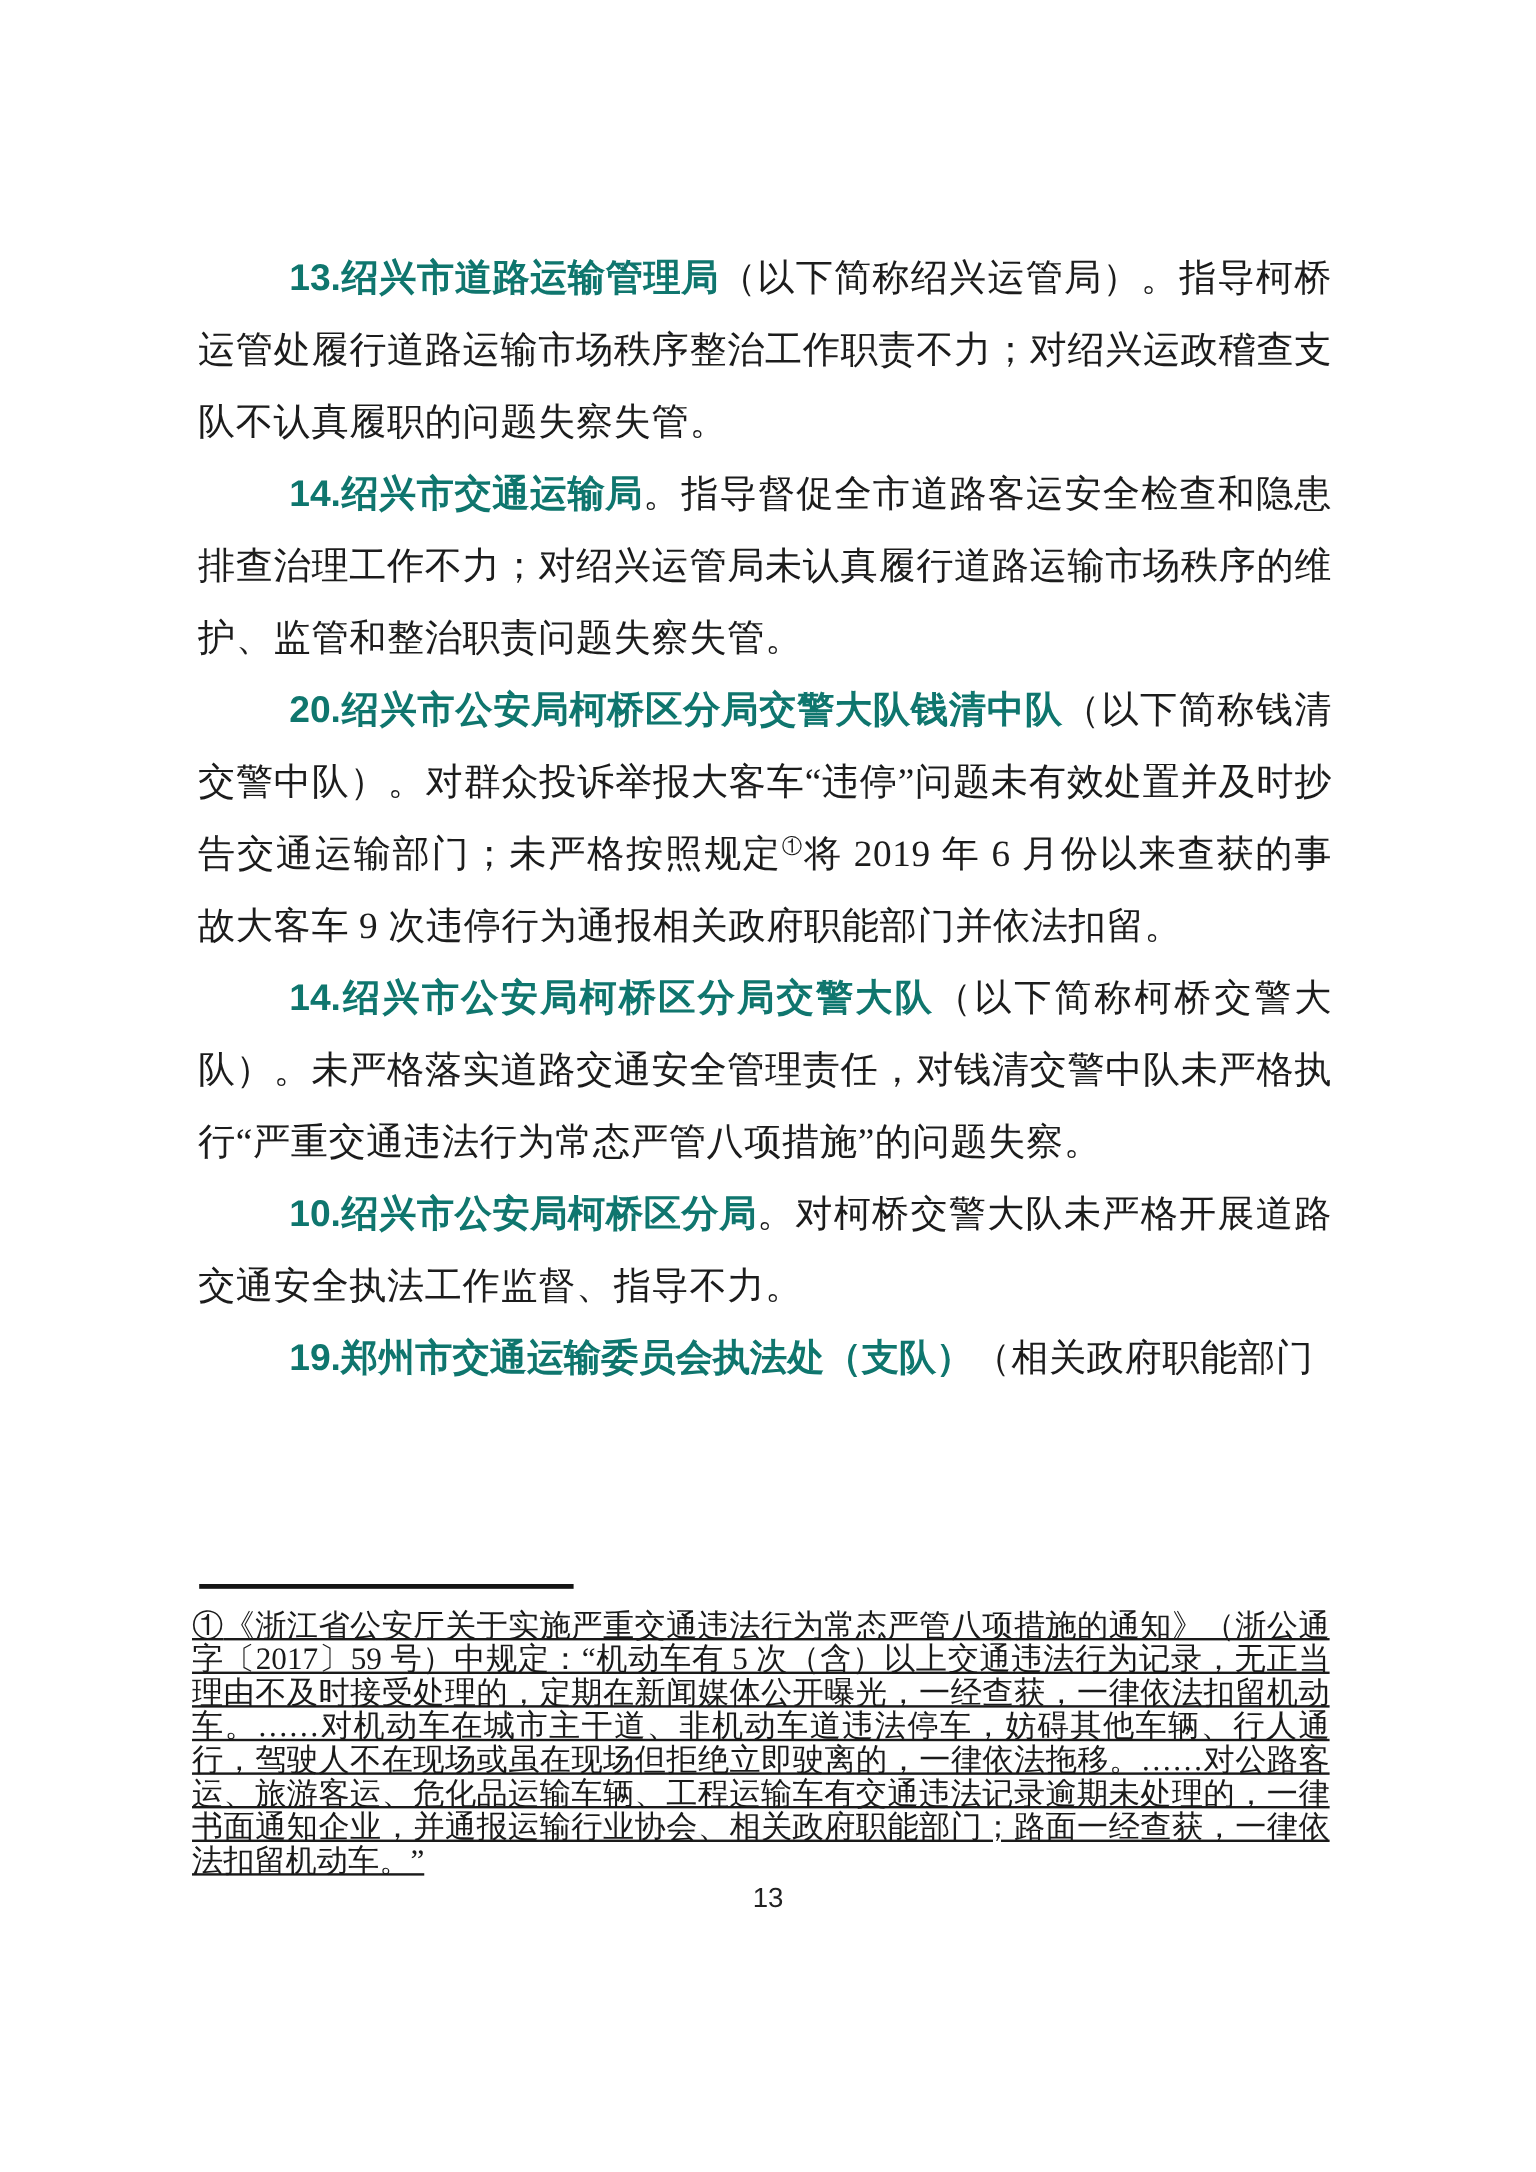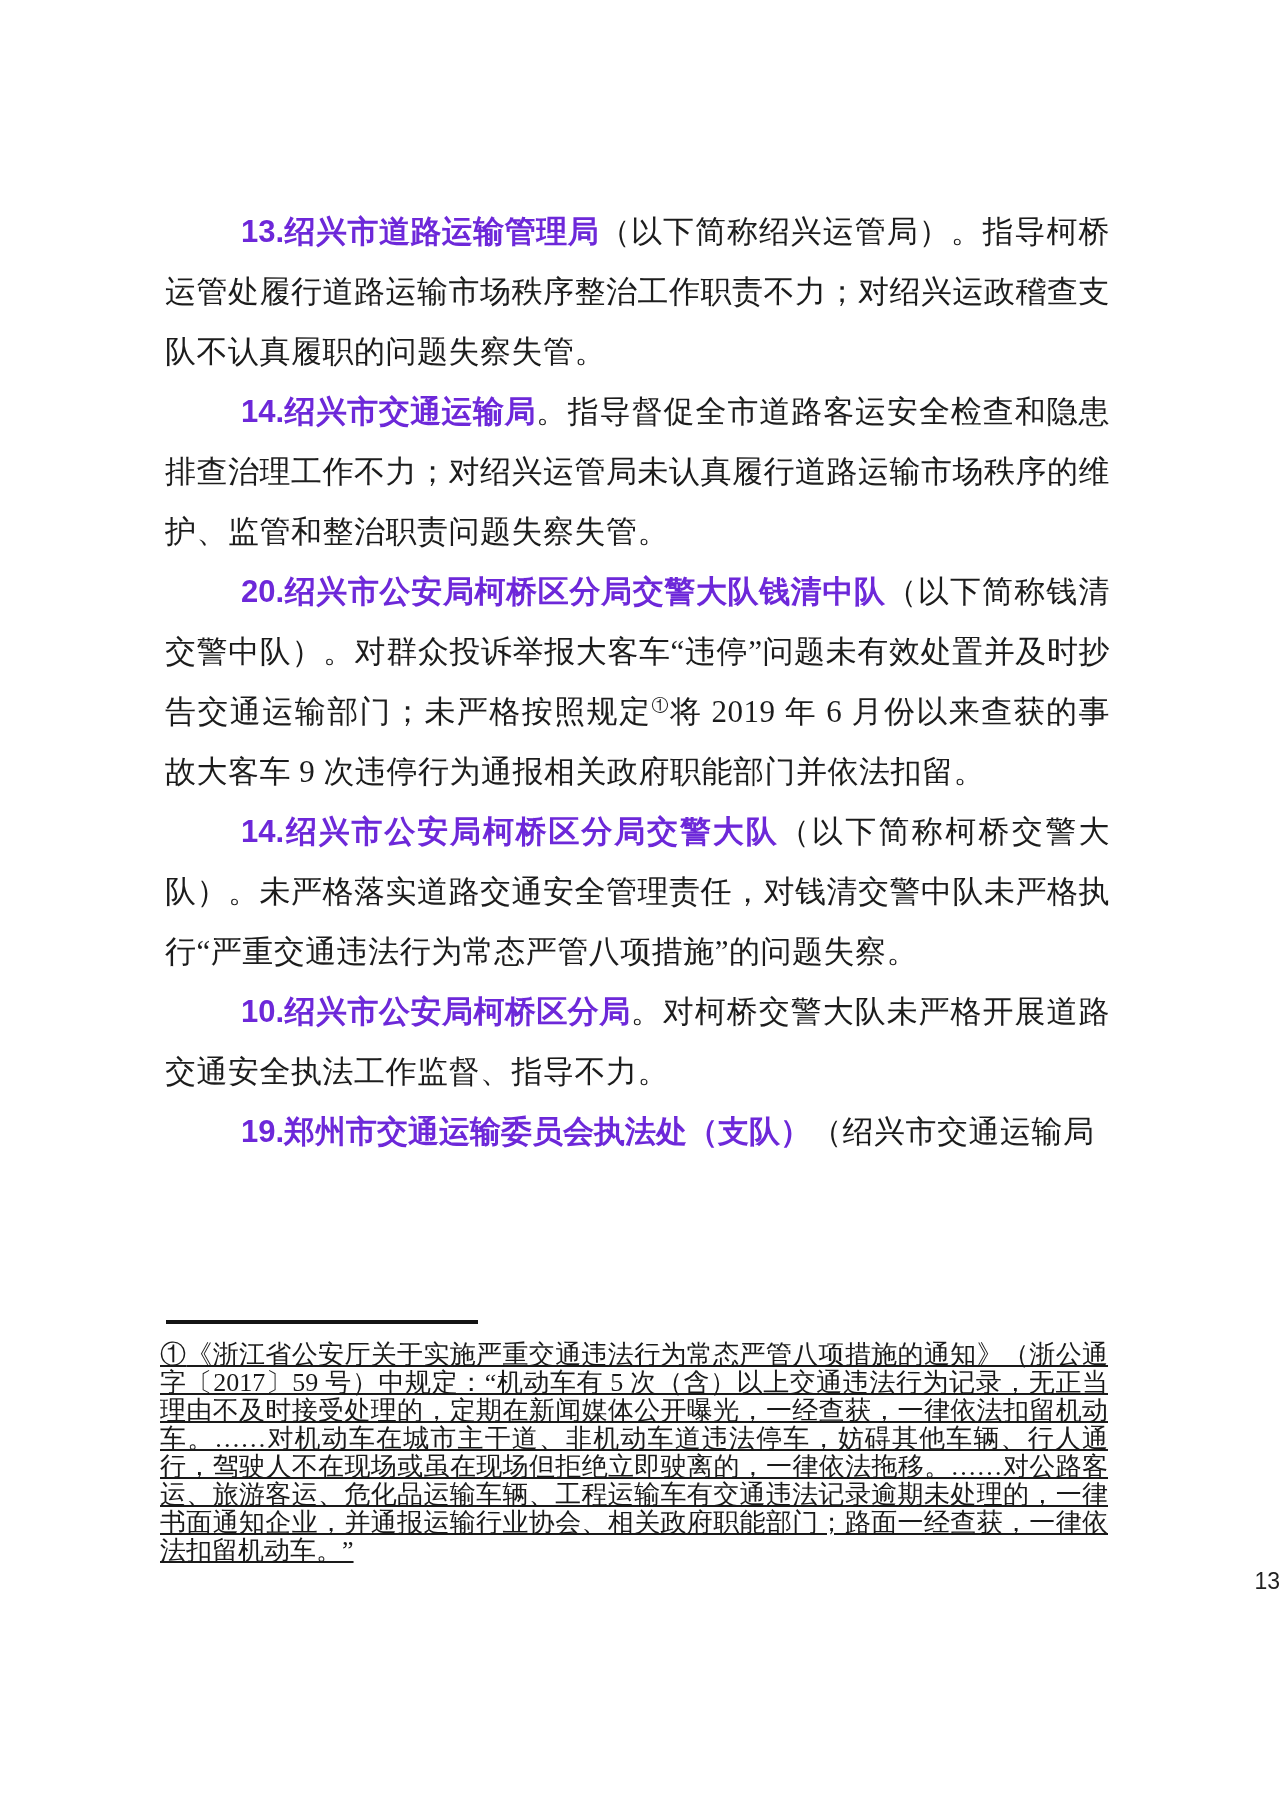--- a/index.html
+++ b/index.html
@@ -26,21 +26,21 @@
     line-height: 60px;
     text-align: justify;
     letter-spacing: 0.5px;
   }
   p.item {
     margin: 0;
     text-indent: 76px;
   }
   .item-head {
     font-weight: 700;
-    color: #6d28d9;
+    color: #0f766e;
     font-family: "Liberation Sans", "DejaVu Sans", sans-serif;
     letter-spacing: 0;
     margin-top: 37px;
   }
   .fn-ref-sup {
     vertical-align: super;
     font-size: 0.55em;
     line-height: 0;
   }
   .footnote-divider {
@@ -61,21 +61,21 @@
     text-align: justify;
     color: #1a1a1a;
     text-decoration: underline;
   }
   .footnote p { margin: 0; }
   .page-number {
     position: absolute;
     top: 1568px;
     left: 0;
     width: 100%;
-    text-align: right;
+    text-align: center;
     font-size: 23px;
     color: #222222;
     font-family: "Liberation Sans", "DejaVu Sans", sans-serif;
   }
 </style>
 </head>
 <body>
 
 <div class="doc-page">
 
@@ -84,21 +84,21 @@
     <p class="item"><span class="item-head">13.绍兴市道路运输管理局</span><span>（以下简称绍兴运管局）。指导柯桥运管处履行道路运输市场秩序整治工作职责不力；对绍兴运政稽查支队不认真履职的问题失察失管。</span></p>
 
     <p class="item"><span class="item-head">14.绍兴市交通运输局</span><span>。指导督促全市道路客运安全检查和隐患排查治理工作不力；对绍兴运管局未认真履行道路运输市场秩序的维护、监管和整治职责问题失察失管。</span></p>
 
     <p class="item"><span class="item-head">20.绍兴市公安局柯桥区分局交警大队钱清中队</span><span>（以下简称钱清交警中队）。对群众投诉举报大客车“违停”问题未有效处置并及时抄告交通运输部门；未严格按照规定</span><span class="fn-ref-sup">①</span><span>将 2019 年 6 月份以来查获的事故大客车 9 次违停行为通报相关政府职能部门并依法扣留。</span></p>
 
     <p class="item"><span class="item-head">14.绍兴市公安局柯桥区分局交警大队</span><span>（以下简称柯桥交警大队）。未严格落实道路交通安全管理责任，对钱清交警中队未严格执行“严重交通违法行为常态严管八项措施”的问题失察。</span></p>
 
     <p class="item"><span class="item-head">10.绍兴市公安局柯桥区分局</span><span>。对柯桥交警大队未严格开展道路交通安全执法工作监督、指导不力。</span></p>
 
-    <p class="item"><span class="item-head">19.郑州市交通运输委员会执法处（支队）</span><span>（绍兴市交通运输局</span></p>
+    <p class="item"><span class="item-head">19.郑州市交通运输委员会执法处（支队）</span><span>（相关政府职能部门</span></p>
 
   </div>
 
   <div class="footnote-divider"></div>
 
   <div class="footnote">
     <p><span>①</span><span>《浙江省公安厅关于实施严重交通违法行为常态严管八项措施的通知》（浙公通字〔2017〕59 号）中规定：“机动车有 5 次（含）以上交通违法行为记录，无正当理由不及时接受处理的，定期在新闻媒体公开曝光，一经查获，一律依法扣留机动车。……对机动车在城市主干道、非机动车道违法停车，妨碍其他车辆、行人通行，驾驶人不在现场或虽在现场但拒绝立即驶离的，一律依法拖移。……对公路客运、旅游客运、危化品运输车辆、工程运输车有交通违法记录逾期未处理的，一律书面通知企业，并通报运输行业协会、相关政府职能部门；路面一经查获，一律依法扣留机动车。”</span></p>
   </div>
 
   <div class="page-number">13</div>

